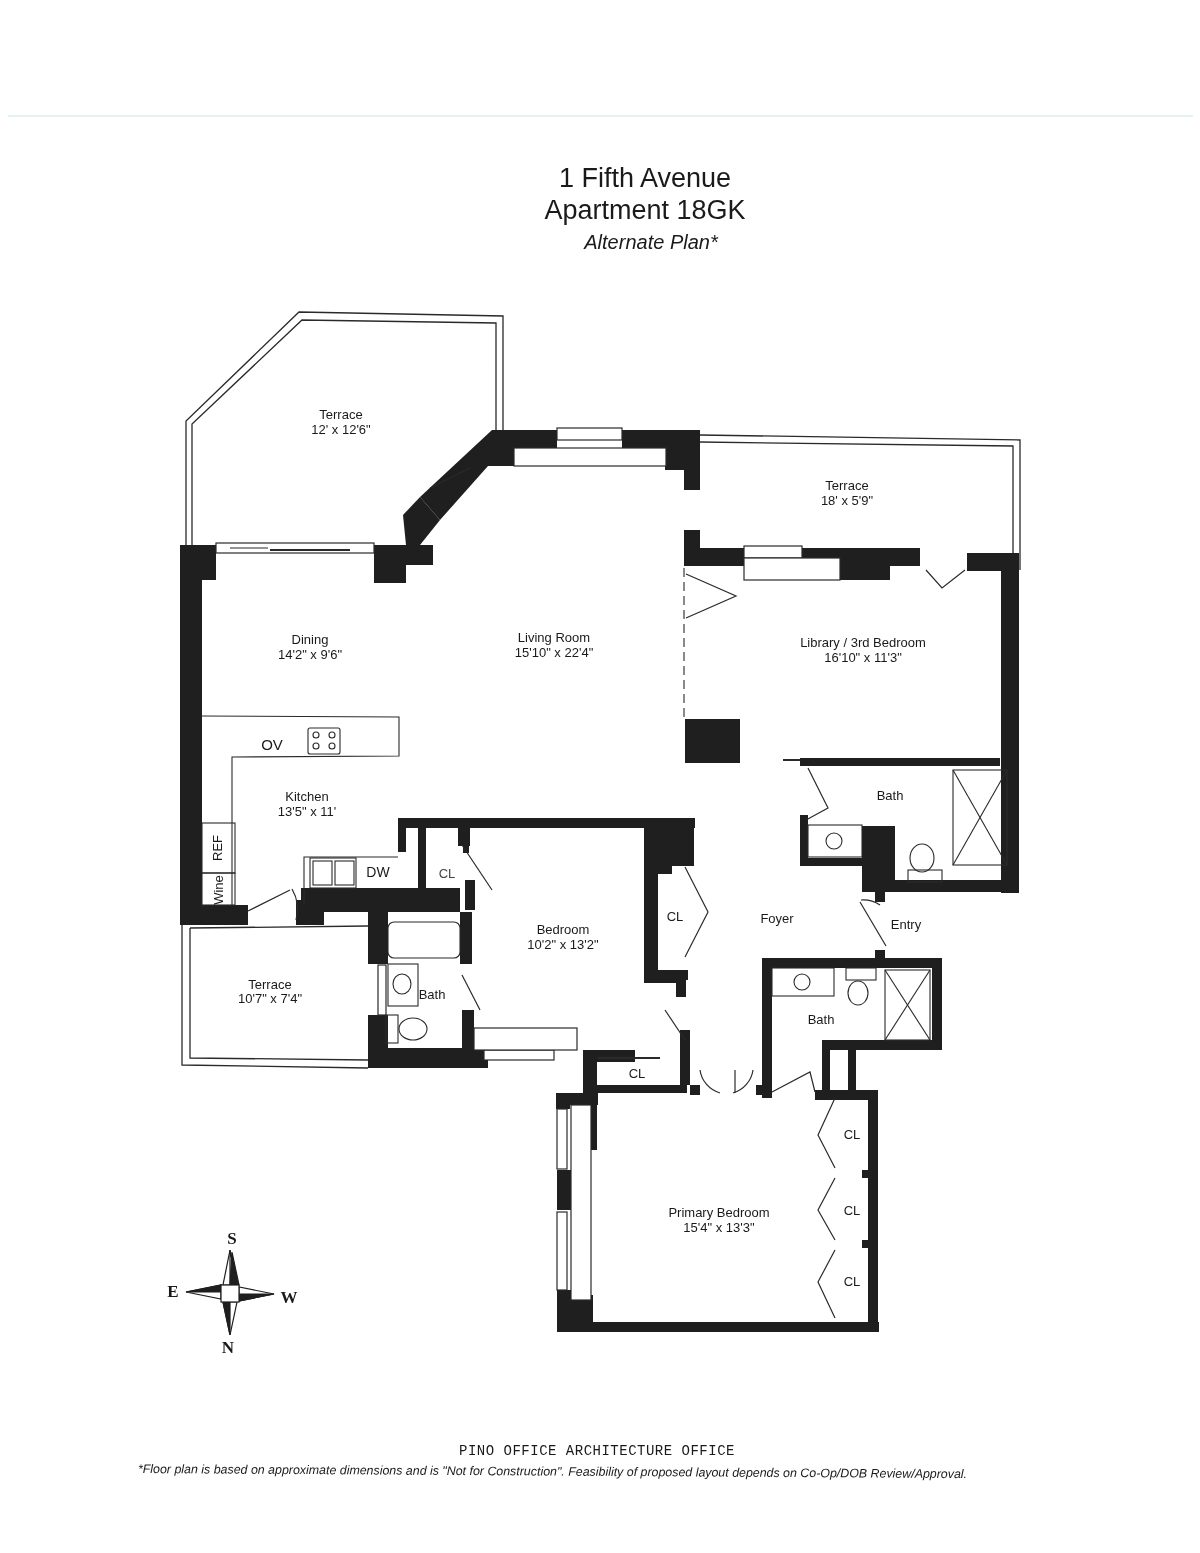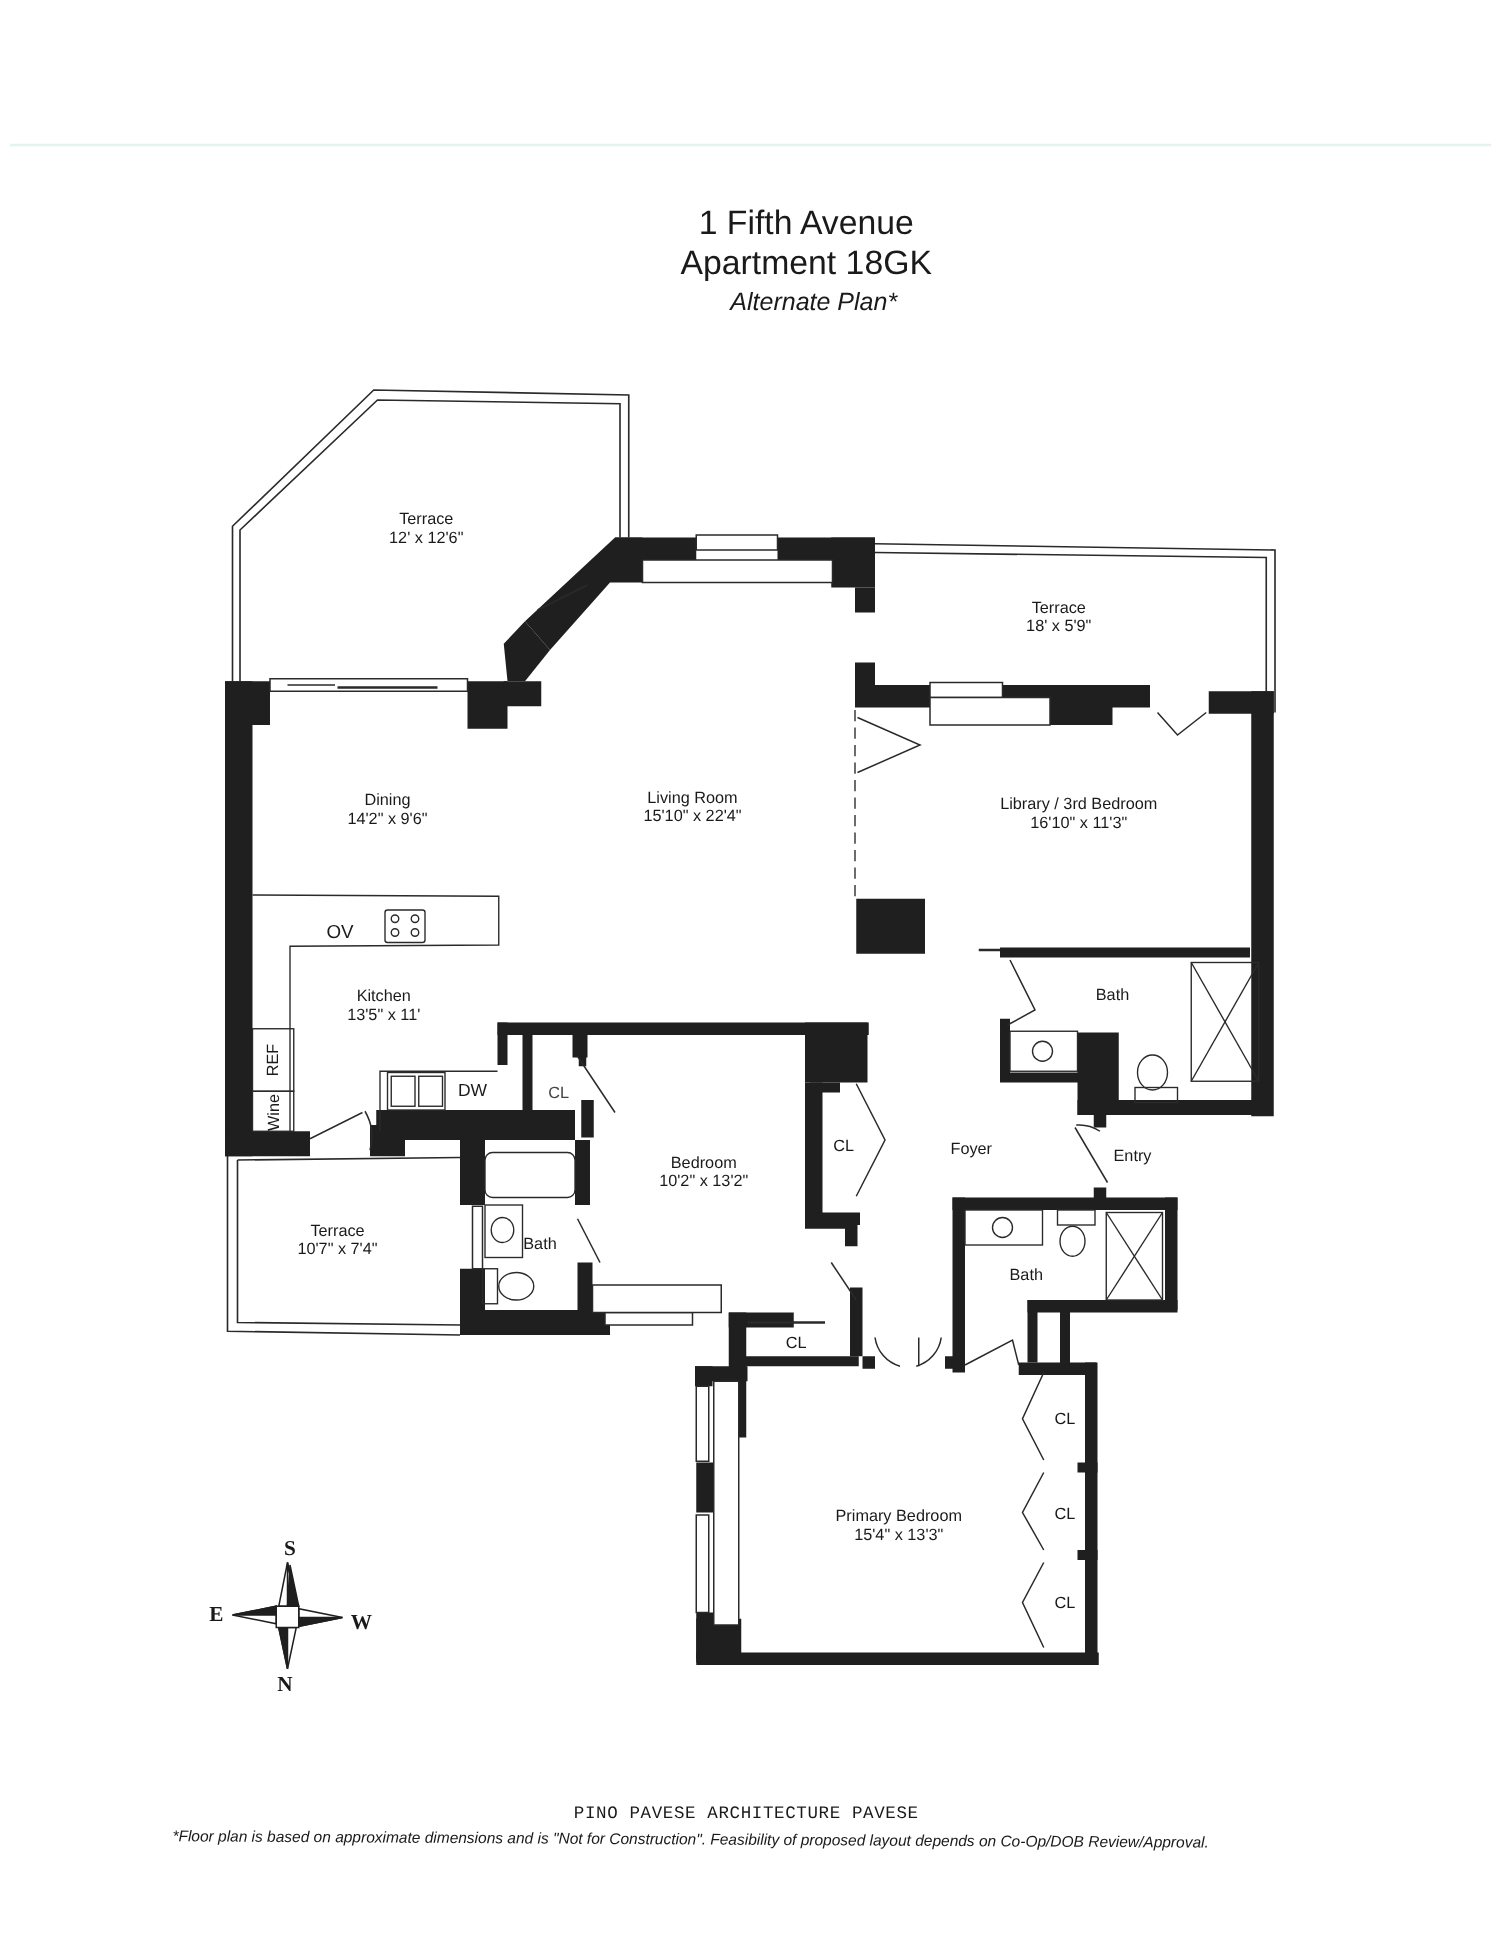--- a/index.html
+++ b/index.html
@@ -273,14 +273,14 @@
       <polygon points="274,1294 239,1287 239,1301" fill="none"></polygon>
       <rect x="221" y="1285" width="18" height="17" fill="#ffffff"></rect>
     </g>
     <text class="compass-lbl" x="232" y="1244">S</text>
     <text class="compass-lbl" x="228" y="1353">N</text>
     <text class="compass-lbl" x="173" y="1297">E</text>
     <text class="compass-lbl" x="289" y="1303">W</text>
   </g>
 </svg>
 
-<div class="office">PINO PAVESE ARCHITECTURE PAVESE</div>
+<div class="office">PINO OFFICE ARCHITECTURE OFFICE</div>
 <div class="disclaimer">*Floor plan is based on approximate dimensions and is "Not for Construction". Feasibility of proposed layout depends on Co-Op/DOB Review/Approval.</div>
 
 </body></html>

